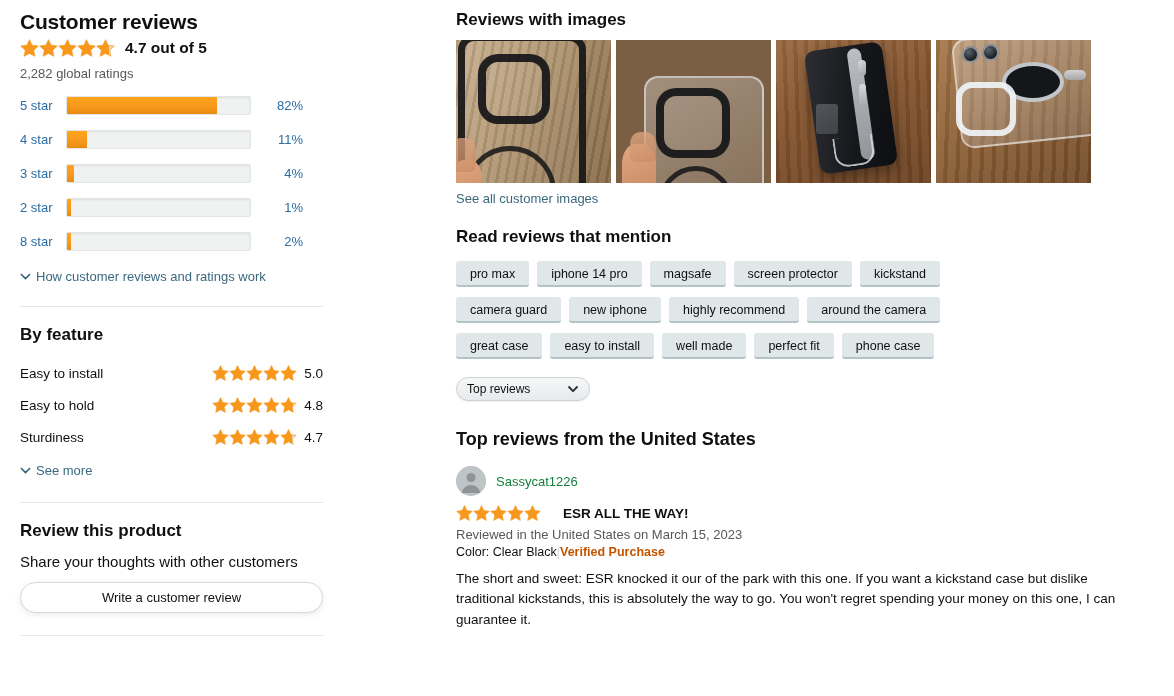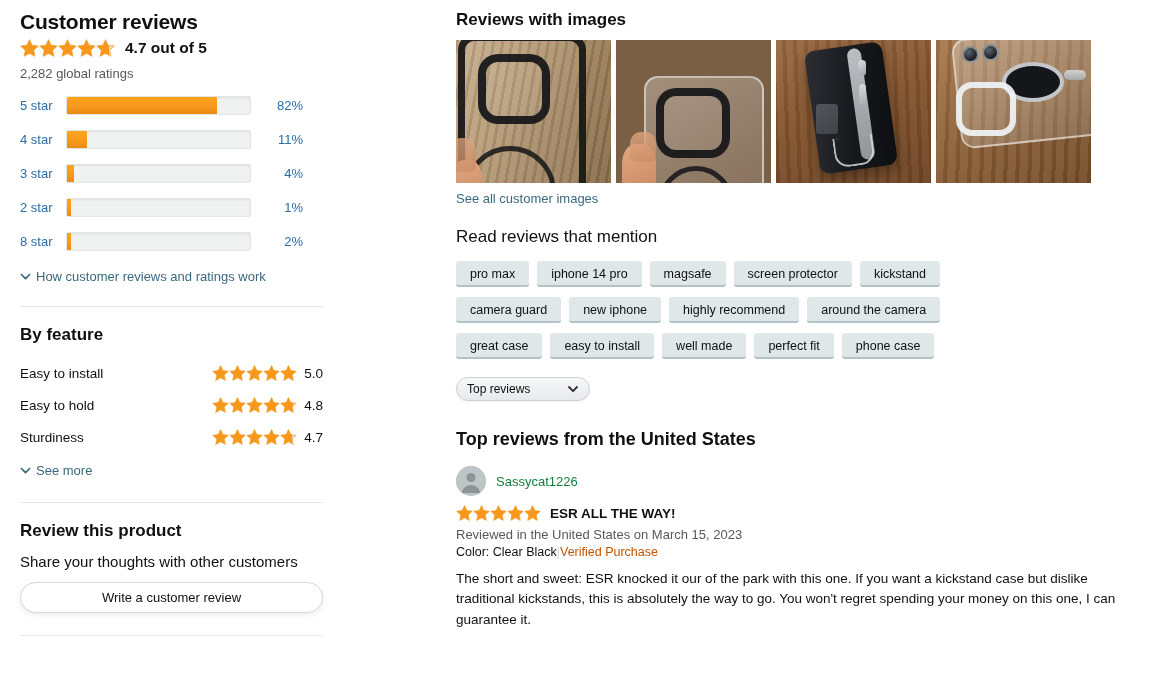--- a/index.html
+++ b/index.html
@@ -161,21 +161,21 @@
     position: absolute; border-radius: 50%;
     background: radial-gradient(circle at 35% 30%, #5d6570, #1b1d22 70%);
     border: 2px solid rgba(180,186,193,.7);
   }
 
   .see-all {
     display: inline-block; font-size: 13px; color: #39687d;
     margin: 8px 0 0 0; cursor: pointer;
   }
 
-  .r-title2 { font-size: 17px; font-weight: normal; margin: 20px 0 14px 0; }
+  .r-title2 { font-size: 17px; font-weight: bold; margin: 20px 0 14px 0; }
 
   .tags { width: 560px; }
   .tag-row { display: flex; gap: 8px; margin-bottom: 10px; }
   .tag {
     background: #dfe7e8; border-bottom: 2px solid #b3c2c4;
     border-radius: 3px; padding: 0 14px; height: 26px; line-height: 26px;
     font-size: 12.5px; color: #0F1111; cursor: pointer; white-space: nowrap;
   }
 
   .sort-wrap { margin-top: 18px; }
@@ -193,30 +193,30 @@
   .r-title3 { font-size: 18px; font-weight: bold; margin: 28px 0 16px 0; }
 
   .reviewer-row { display: flex; align-items: center; gap: 10px; margin-bottom: 9px; }
   .avatar {
     width: 30px; height: 30px; border-radius: 50%;
     background: #bfc4c6; flex-shrink: 0; position: relative; overflow: hidden;
   }
   .avatar svg { display: block; }
   .reviewer-name { font-size: 13px; color: #15803d; cursor: pointer; }
 
-  .review-head { display: flex; align-items: center; gap: 9px; margin-bottom: 6px; }
+  .review-head { display: flex; align-items: center; gap: 22px; margin-bottom: 6px; }
   .review-title { font-size: 13.5px; font-weight: bold; color: #0F1111; cursor: pointer; }
   .rstar { width: 17px; height: 16px; }
   .rstar svg { display: block; width: 17px; height: 16px; }
 
   .review-date { font-size: 13px; color: #565959; margin-bottom: 3px; }
   .review-meta { font-size: 12.5px; display: flex; align-items: flex-start; margin-bottom: 10px; }
   .meta-color { color: #0F1111; cursor: pointer; }
   .meta-sep { color: #d5d9d9; }
-  .verified { color: #C45500; font-weight: normal; font-size: 12.5px; cursor: pointer; }
+  .verified { color: #C45500; font-weight: bold; font-size: 12.5px; cursor: pointer; }
   .review-body {
     font-size: 13.5px; line-height: 1.5; color: #0F1111; width: 690px;
   }
 </style>
 </head>
 <body>
 
 <div class="page">
 
   <div class="left-col">

